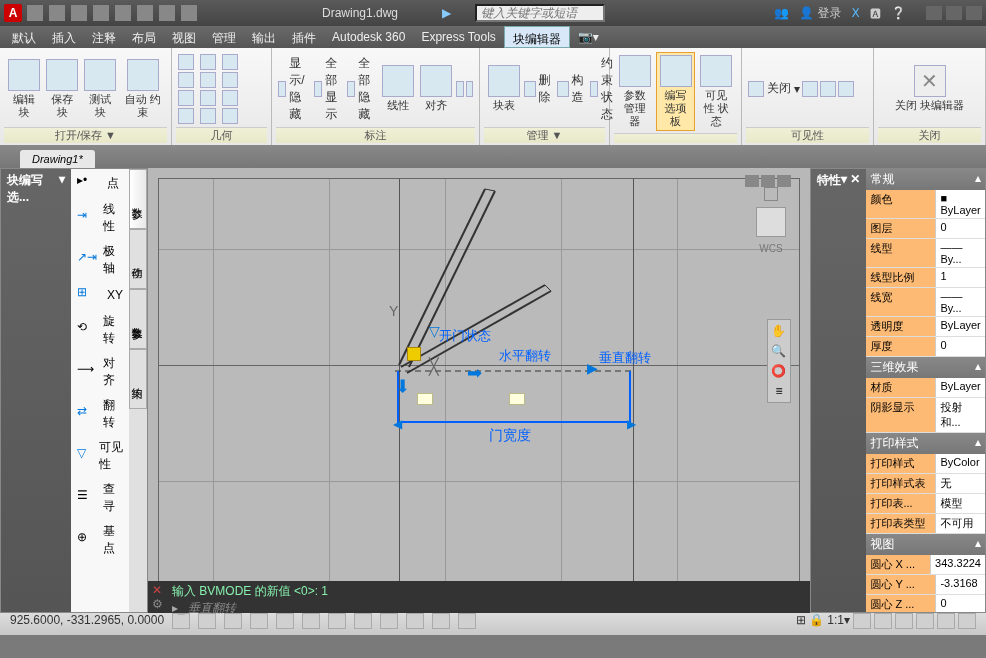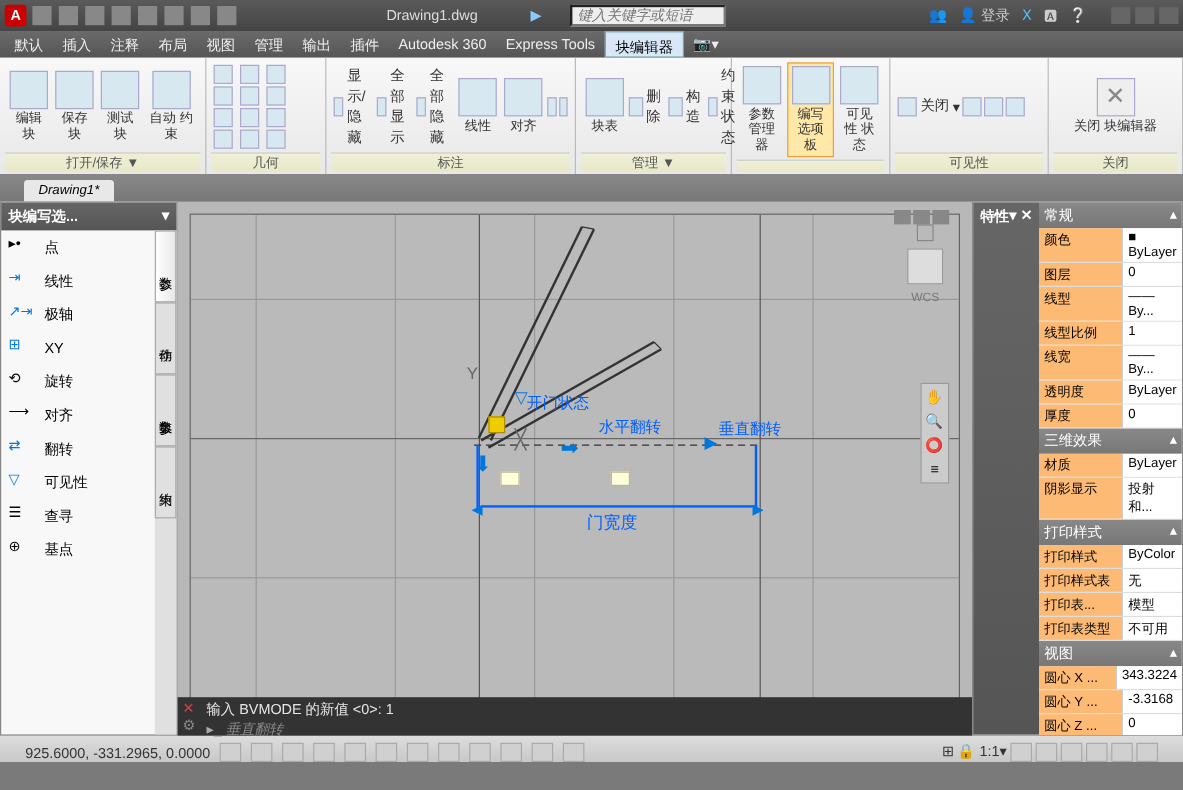--- a/index.html
+++ b/index.html
@@ -24,21 +24,21 @@
 .rbtn-icon{width:32px;height:32px;background:#d8e8f0;border:1px solid #aac}
 .rbtn-icon.sm{width:16px;height:16px}
 .rbtn-label{font-size:11px;color:#333;margin-top:2px;text-align:center;line-height:13px}
 .rbtn.hl{background:#ffe8a8;border:1px solid #e8a030}
 .grid-btns{display:grid;grid-template-columns:repeat(3,20px);gap:2px}
 .vstack{display:flex;flex-direction:row;gap:2px;font-size:11px}
 .vstack-row{display:flex;align-items:center;gap:3px;color:#333}
 .tabbar{height:22px;background:linear-gradient(#888,#777);display:flex;align-items:end;padding-left:20px}
 .doctab{background:#e8e8e8;padding:3px 12px;border-radius:3px 3px 0 0;font-size:11px;font-style:italic}
 .workspace{display:flex;height:445px}
-.left-panel{width:148px;background:#f8f8f8;border:1px solid #888;display:flex;flex-direction:column}
+.left-panel{width:148px;background:#f8f8f8;border:1px solid #888;display:flex;flex-direction:row}
 .panel-header{background:linear-gradient(#666,#555);color:#fff;padding:3px 6px;font-weight:bold;display:flex;justify-content:space-between}
 .param-list{flex:1;overflow:auto}
 .param-item{display:flex;align-items:center;gap:6px;padding:4px 6px;cursor:pointer}
 .param-icon{width:24px;height:20px;display:inline-block;position:relative}
 .side-tabs{width:18px;background:#e0e0e0;display:flex;flex-direction:column}
 .side-tab{height:60px;writing-mode:vertical-rl;text-align:center;padding:4px 2px;border:1px solid #aaa;font-size:11px;cursor:pointer}
 .side-tab.active{background:linear-gradient(90deg,#fff,#e8e8e8)}
 .canvas-area{flex:1;position:relative;background:#b8b8b8}
 .canvas{position:absolute;inset:10px 10px 30px 10px;background:#bababa;border:1px solid #666}
 .grid-line{position:absolute;background:#999}
@@ -47,21 +47,21 @@
 .cmd-area{position:absolute;bottom:0;left:0;right:0;height:32px;background:#333;color:#0f0;font-family:monospace;font-size:12px;padding:2px 24px}
 .cmd-prompt{color:#888;font-style:italic}
 .right-panel{width:176px;background:#f0f0f0;border:1px solid #888;display:flex;}
 .prop-combo{margin:4px;display:flex;gap:2px}
 .prop-combo select{flex:1;font-size:11px}
 .prop-combo .pbtn{width:18px;height:18px;background:#e0e8f0;border:1px solid #8ac}
 .prop-section{background:linear-gradient(#888,#777);color:#fff;padding:2px 4px;font-size:11px;display:flex;justify-content:space-between}
 .prop-row{display:flex;border-bottom:1px solid #ddd}
 .prop-name{width:70px;padding:2px 4px;background:#fdba74;font-size:11px;border-right:1px solid #ccc}
 .prop-val{flex:1;padding:2px 4px;background:#fff;font-size:11px}
-.statusbar{height:22px;background:linear-gradient(#ddd,#c8c8c8);display:flex;align-items:flex-end;padding:0 21px;gap:8px;font-size:11px;color:#333}
+.statusbar{height:22px;background:linear-gradient(#ddd,#c8c8c8);display:flex;align-items:flex-start;padding:0 10px;gap:8px;font-size:11px;color:#333}
 .statusbar .sbtn{width:18px;height:16px;background:#d0d0d0;border:1px solid #aaa;display:inline-block}
 .sb-right{margin-left:auto;display:flex;gap:3px}
 svg{display:block}
 </style>
 </head>
 <body>
 
 <div class="titlebar">
   <div class="logo">A</div>
   <span class="qat-btn"></span>
@@ -369,21 +369,21 @@
       </div>
 
       <div style="position:absolute;right:8px;top:140px;width:24px;background:#ccc;border:1px solid #999;padding:4px 2px;display:flex;flex-direction:column;gap:6px;align-items:center">
         <span>✋</span>
         <span>🔍</span>
         <span>⭕</span>
         <span>≡</span>
       </div>
     </div>
     <div class="cmd-area">
-      <div style="color:#e5e5e5">输入 BVMODE 的新值 &lt;0&gt;: 1</div>
+      <div style="color:#86efac">输入 BVMODE 的新值 &lt;0&gt;: 1</div>
       <div><span style="color:#aaa">▸_ </span><span class="cmd-prompt">垂直翻转</span></div>
       <div style="position:absolute;left:4px;top:2px;color:#c44;cursor:pointer">✕</div>
       <div style="position:absolute;left:4px;bottom:2px;color:#888;cursor:pointer">⚙</div>
     </div>
   </div>
 
   <div class="right-panel">
     <div class="panel-header">
         <span>特性</span>
         <span>▾ ✕</span>

